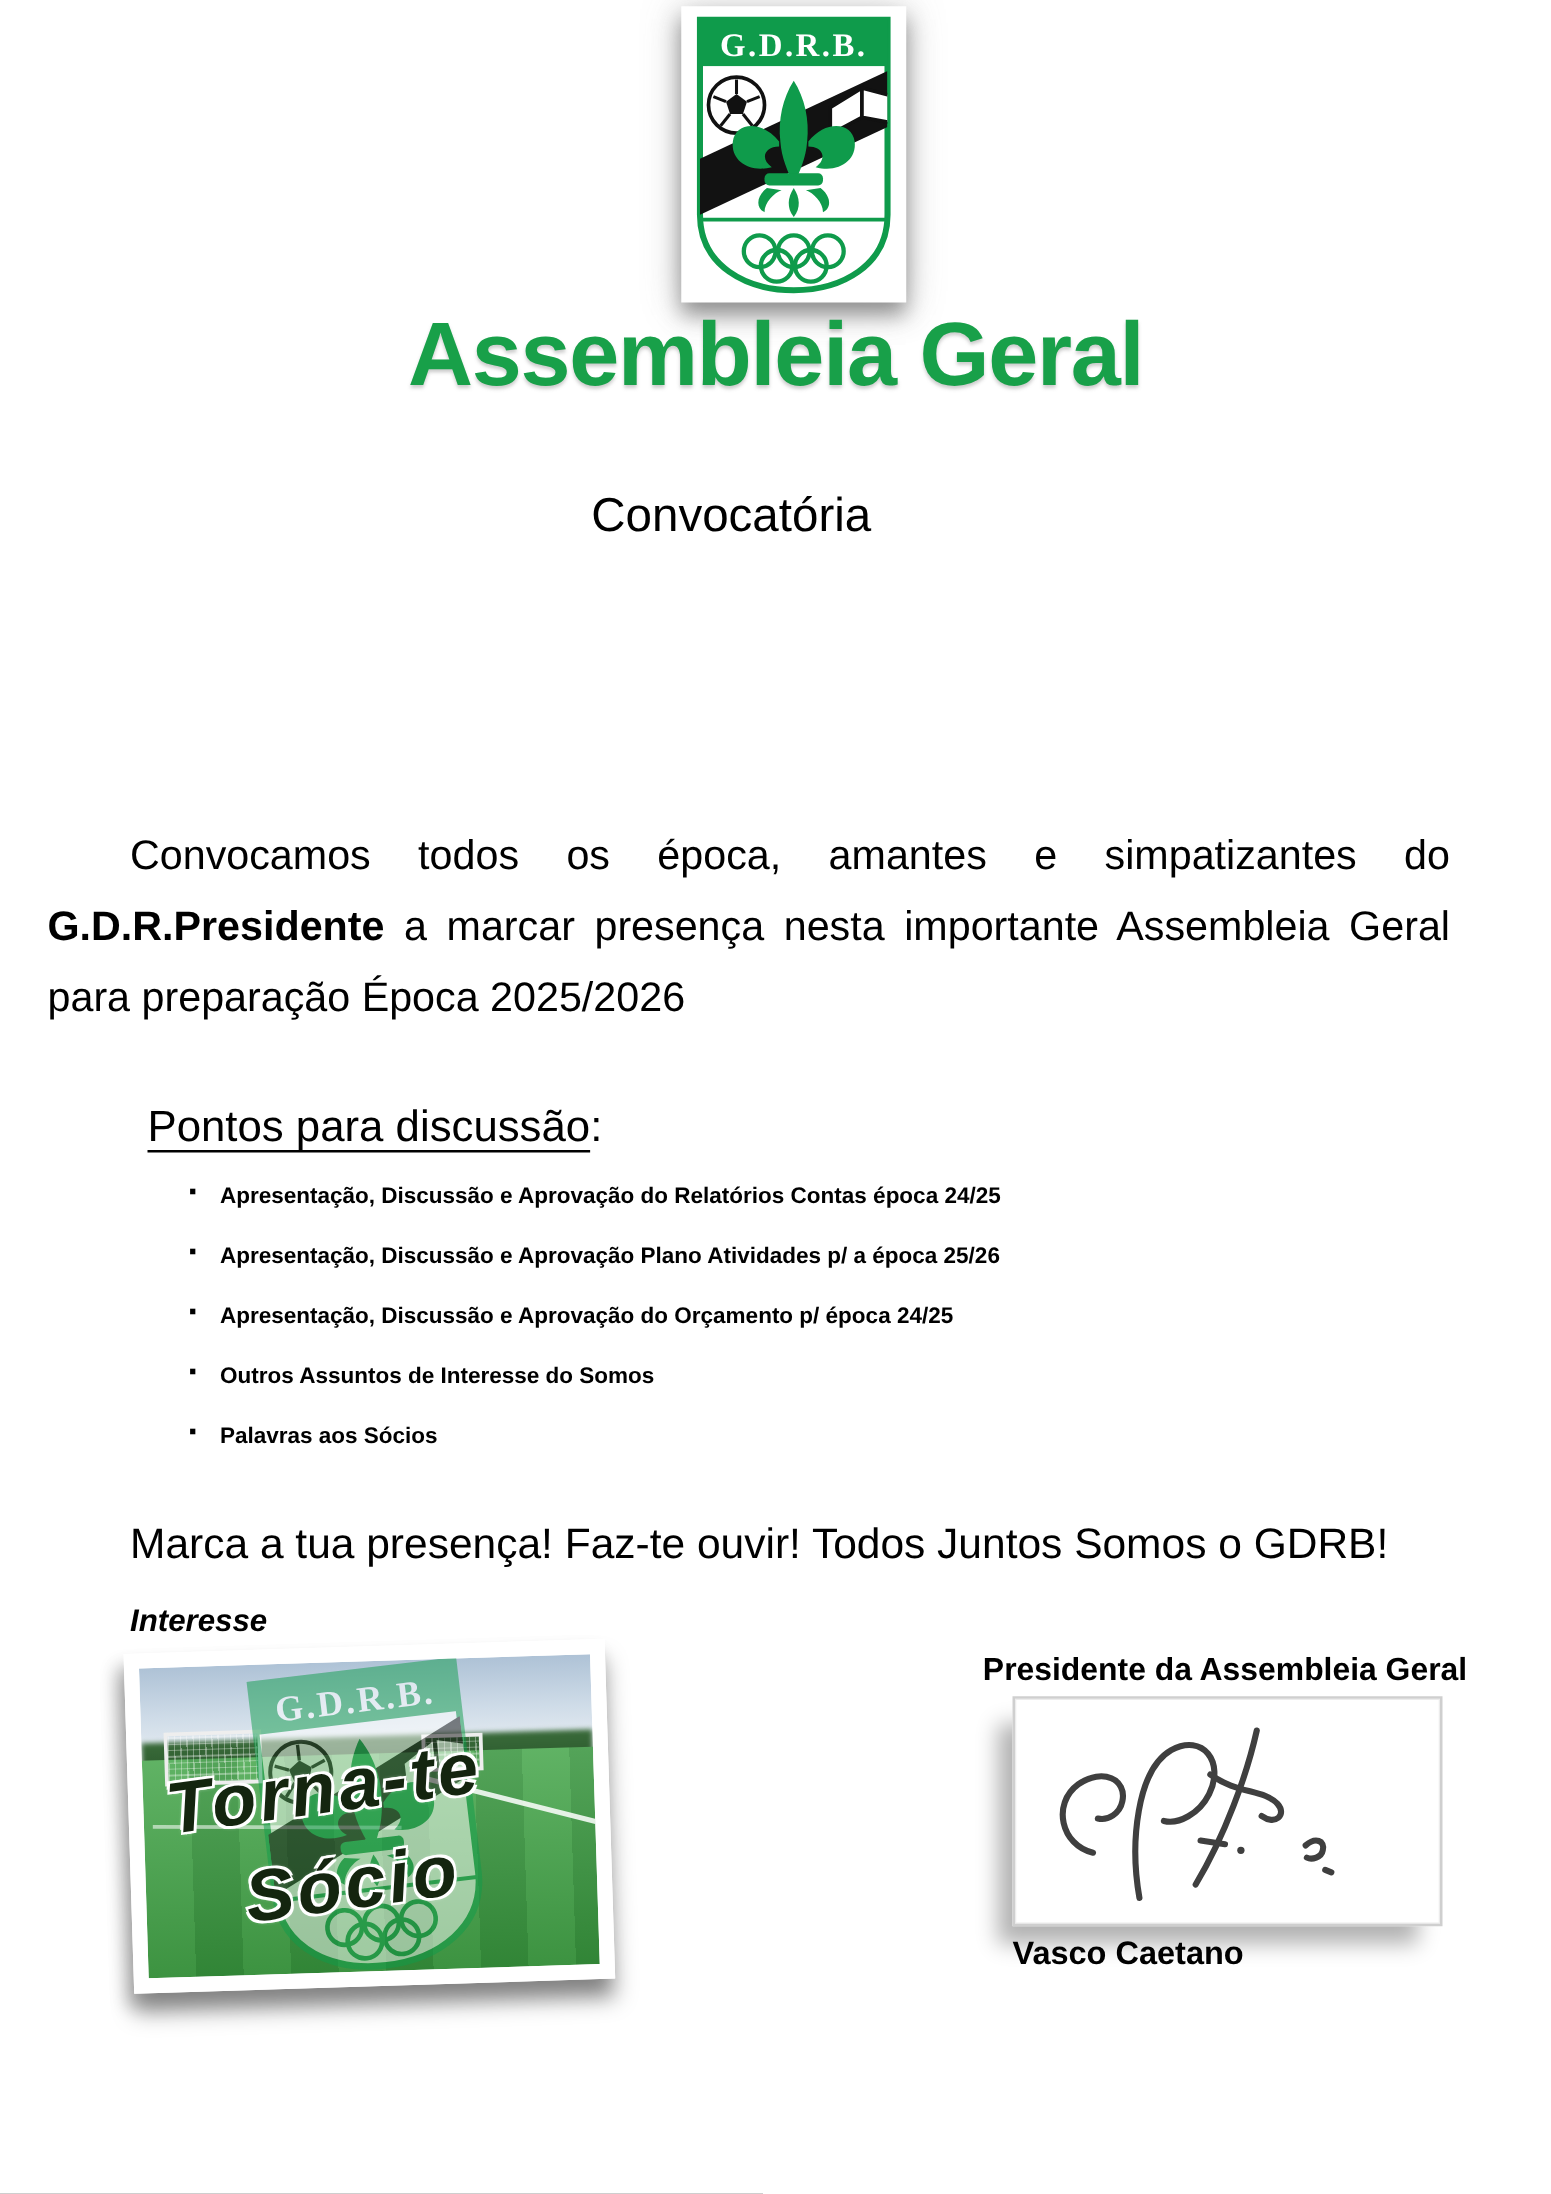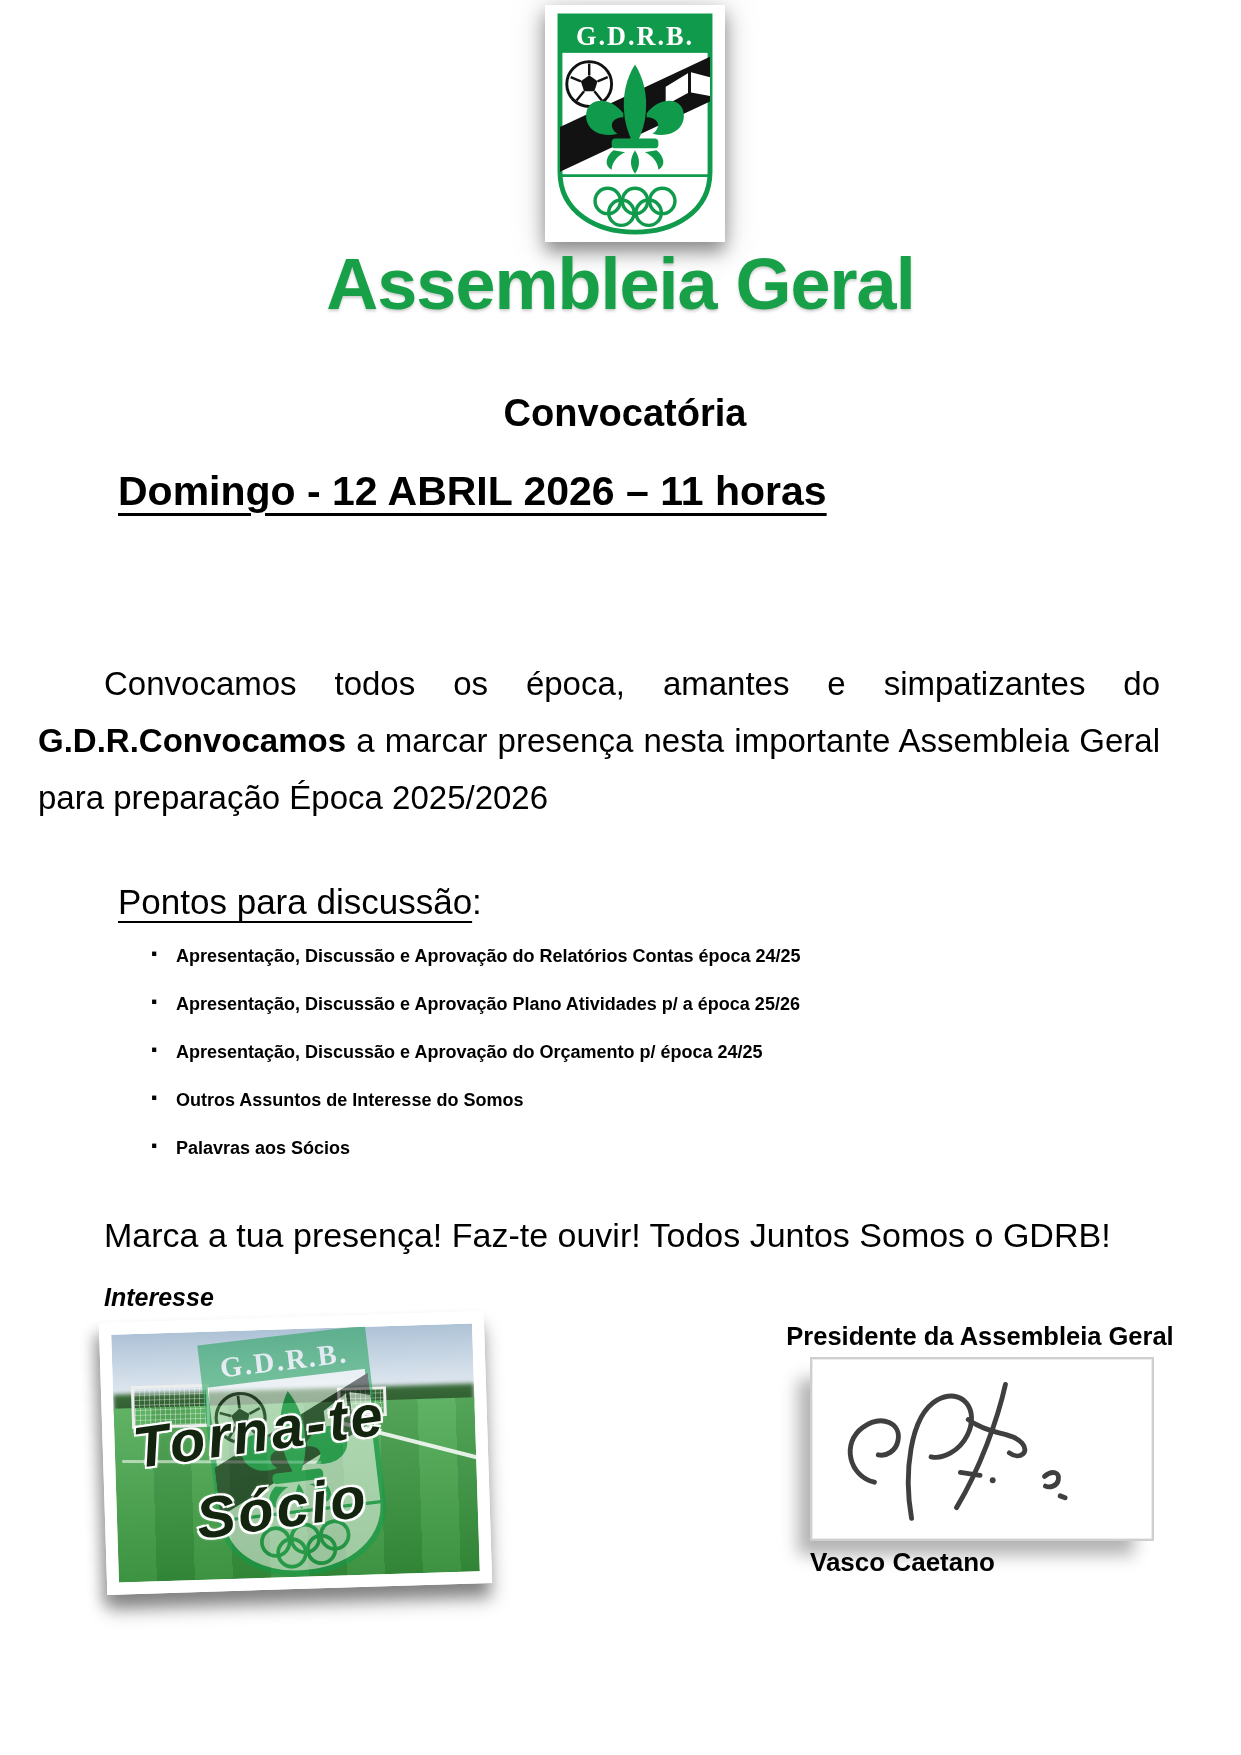--- a/index.html
+++ b/index.html
@@ -10,21 +10,21 @@
   .logo-card{position:absolute;left:545px;top:5px;width:180px;height:237px;background:#fff;
              box-shadow:0 10px 16px rgba(60,60,60,.5), 0 2px 30px rgba(120,120,120,.35);
              display:flex;align-items:center;justify-content:center;}
   .crest-text{font-family:"Liberation Serif",serif;font-weight:bold;letter-spacing:2px;}
 
   
   .title{position:absolute;left:0;top:243px;width:1241px;text-align:center;
          font-size:72px;font-weight:700;letter-spacing:-1px;color:#18a049;
          text-shadow:0 2px 3px rgba(110,110,110,.35);}
   .subtitle{position:absolute;left:0;top:392px;width:1170px;text-align:center;
-            font-size:38px;font-weight:700;margin-left:40px;}
+            font-size:38px;font-weight:400;}
   .date-line{position:absolute;left:118px;top:468px;font-size:41px;font-weight:700;
              text-decoration:underline;text-decoration-thickness:3px;text-underline-offset:8px;}
   .location-line{position:absolute;left:127px;top:556px;font-size:41px;font-weight:700;}
 
   
   .intro{position:absolute;left:38px;top:622px;width:1122px;font-size:33px;line-height:57px;
          text-align:justify;text-indent:66px;}
   .intro b{font-weight:700;}
 
   
@@ -129,23 +129,22 @@
           <circle cx="28" cy="196" r="13"></circle>
           <circle cx="-14" cy="208" r="13"></circle>
           <circle cx="14" cy="208" r="13"></circle>
         </g>
       </g>
     </svg>
   </div>
 
   <div class="title">Assembleia Geral</div>
   <div class="subtitle">Convocatória</div>
-  <div class="date-line">Domingo - 12 ABRIL 2026 – 11 horas</div>
-
-  <p class="intro"><span>Convocamos todos os época, amantes e simpatizantes do </span><b>G.D.R.Convocamos</b><span> a marcar presença nesta importante Assembleia Geral para preparação Época 2025/2026</span></p>
+
+  <p class="intro"><span>Convocamos todos os época, amantes e simpatizantes do </span><b>G.D.R.Presidente</b><span> a marcar presença nesta importante Assembleia Geral para preparação Época 2025/2026</span></p>
 
   <div class="agenda-heading"><span class="u">Pontos para discussão</span><span>:</span></div>
   <ul class="agenda-list">
     <li>Apresentação, Discussão e Aprovação do Relatórios Contas época 24/25</li>
     <li>Apresentação, Discussão e Aprovação Plano Atividades p/ a época 25/26</li>
     <li>Apresentação, Discussão e Aprovação do Orçamento p/ época 24/25</li>
     <li>Outros Assuntos de Interesse do Somos</li>
     <li>Palavras aos Sócios</li>
   </ul>
 

